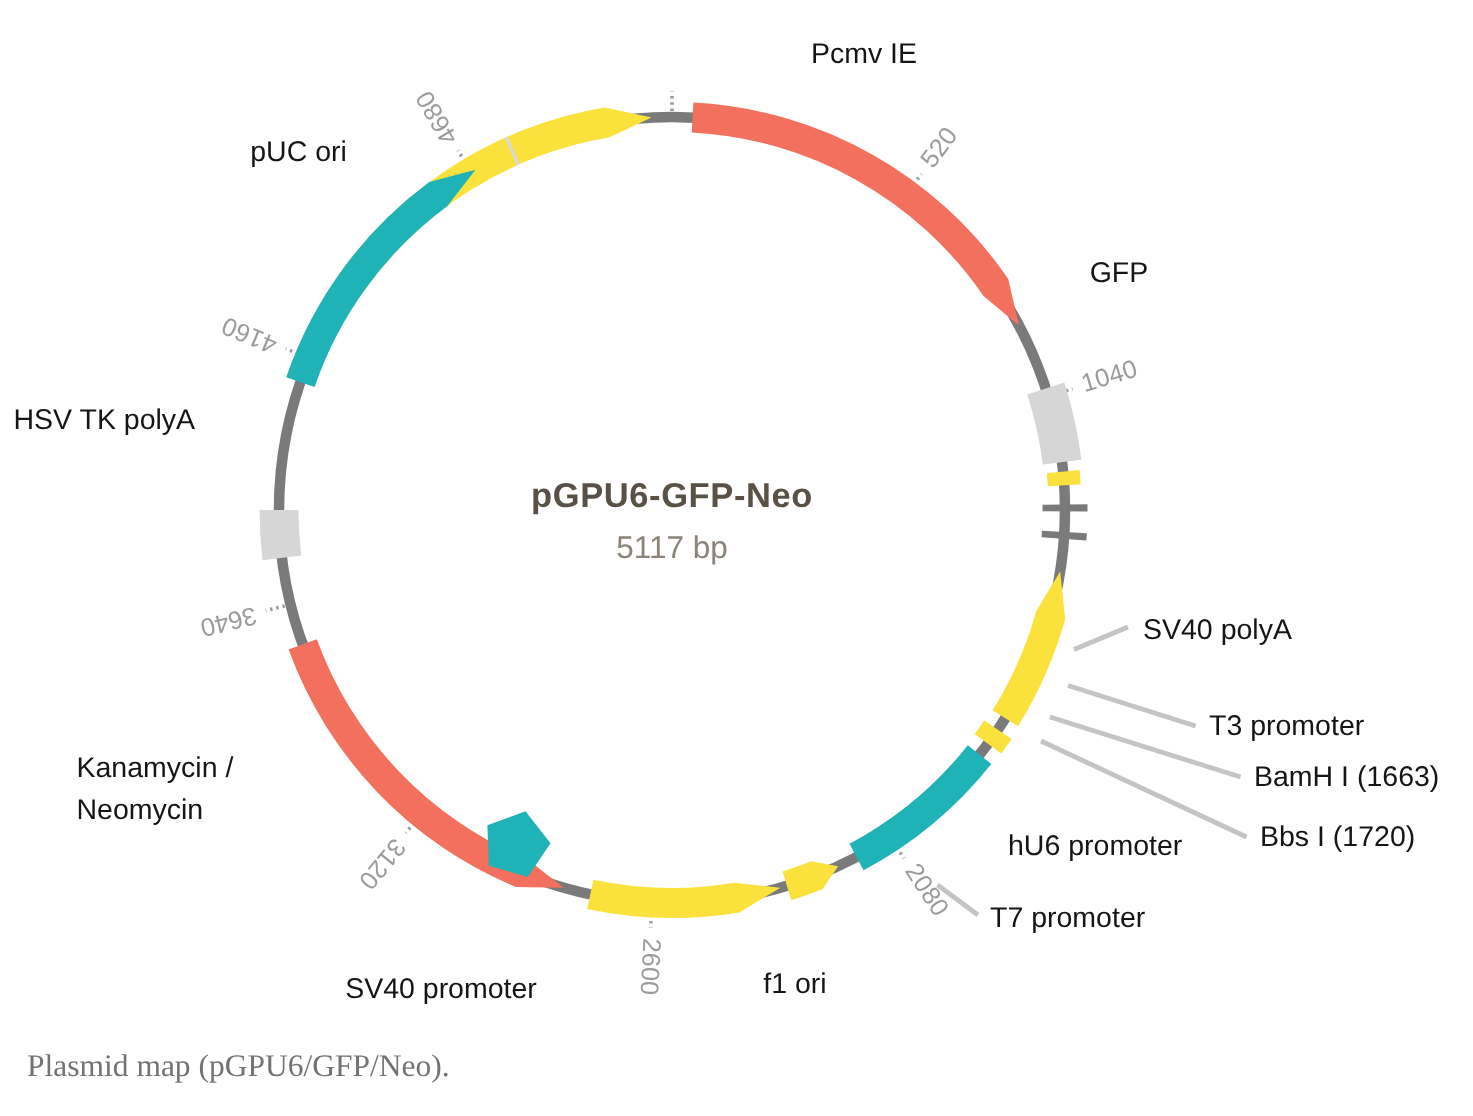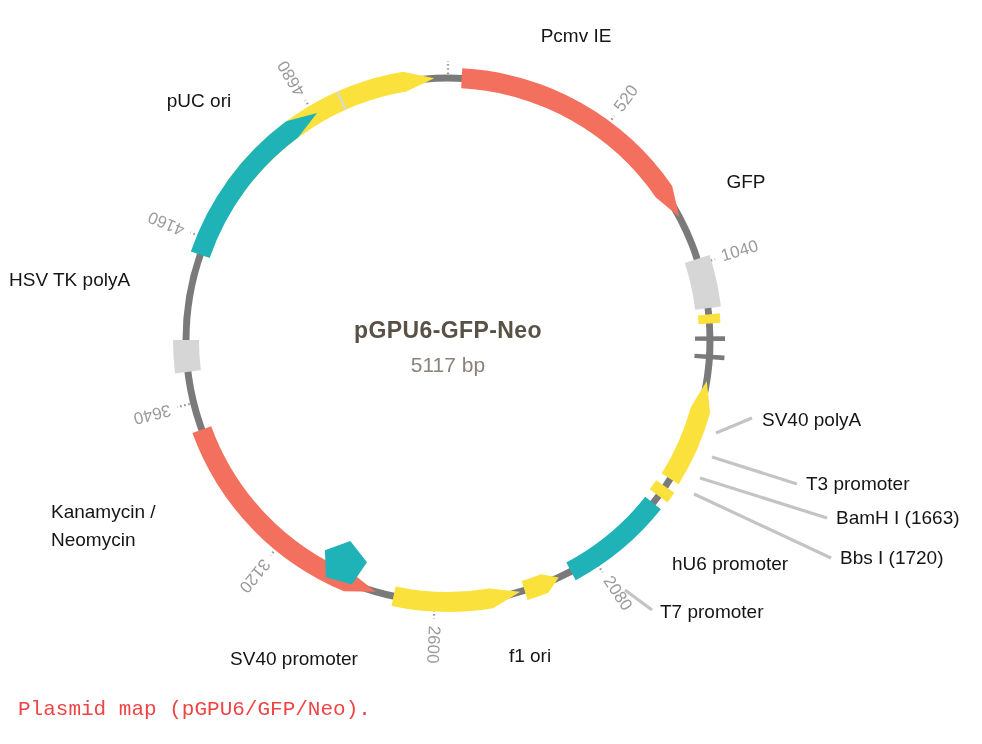--- a/index.html
+++ b/index.html
@@ -45,23 +45,23 @@
   }
   .center-size {
     font-family: "Liberation Sans", sans-serif;
     font-size: 21px;
     fill: #8a8379;
   }
   .caption {
     position: absolute;
     left: 18px;
     top: 698px;
-    font-family: Liberation Mono, monospace;
+    font-family: Liberation Serif, serif;
     font-size: 21px;
-    color: #ef4444;
+    color: #737373;
     white-space: nowrap;
   }
   .leader {
     stroke: #c4c4c4;
     stroke-width: 3.2;
     fill: none;
     stroke-linecap: butt;
   }
 </style>
 </head>

